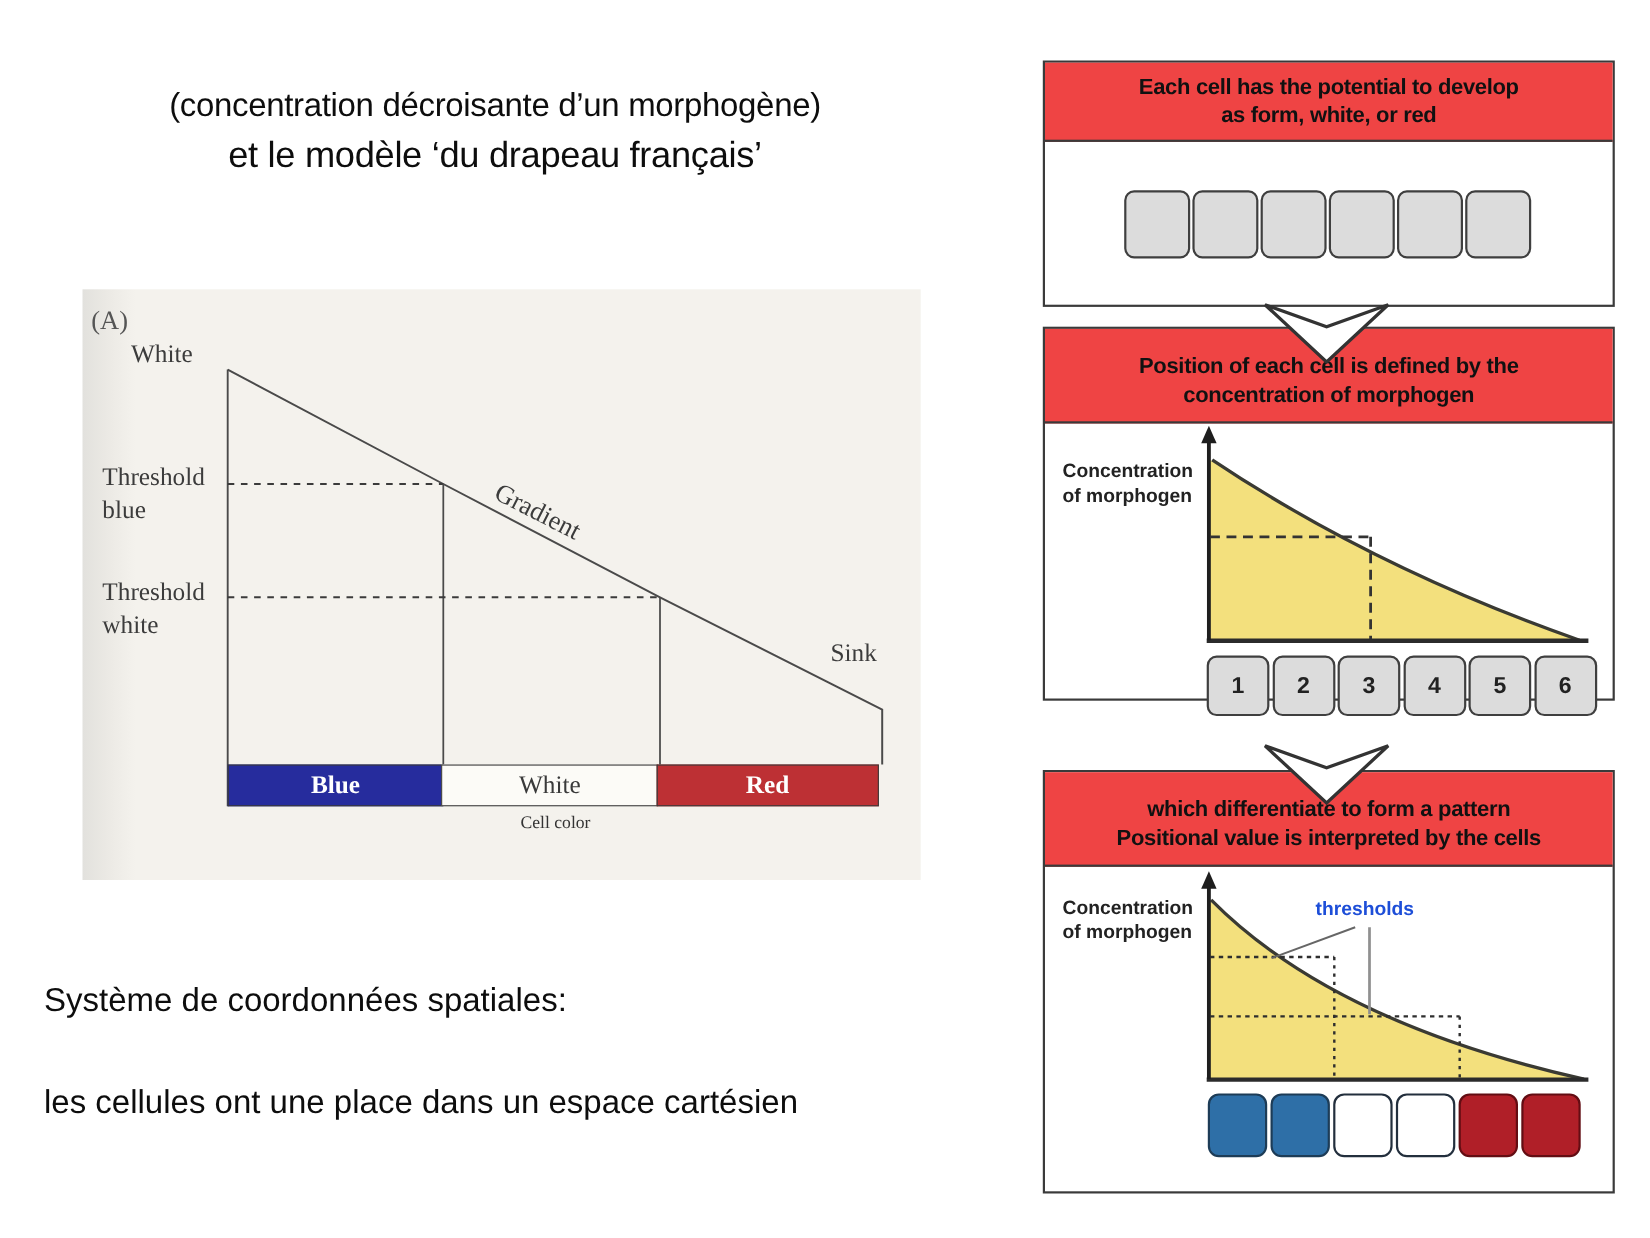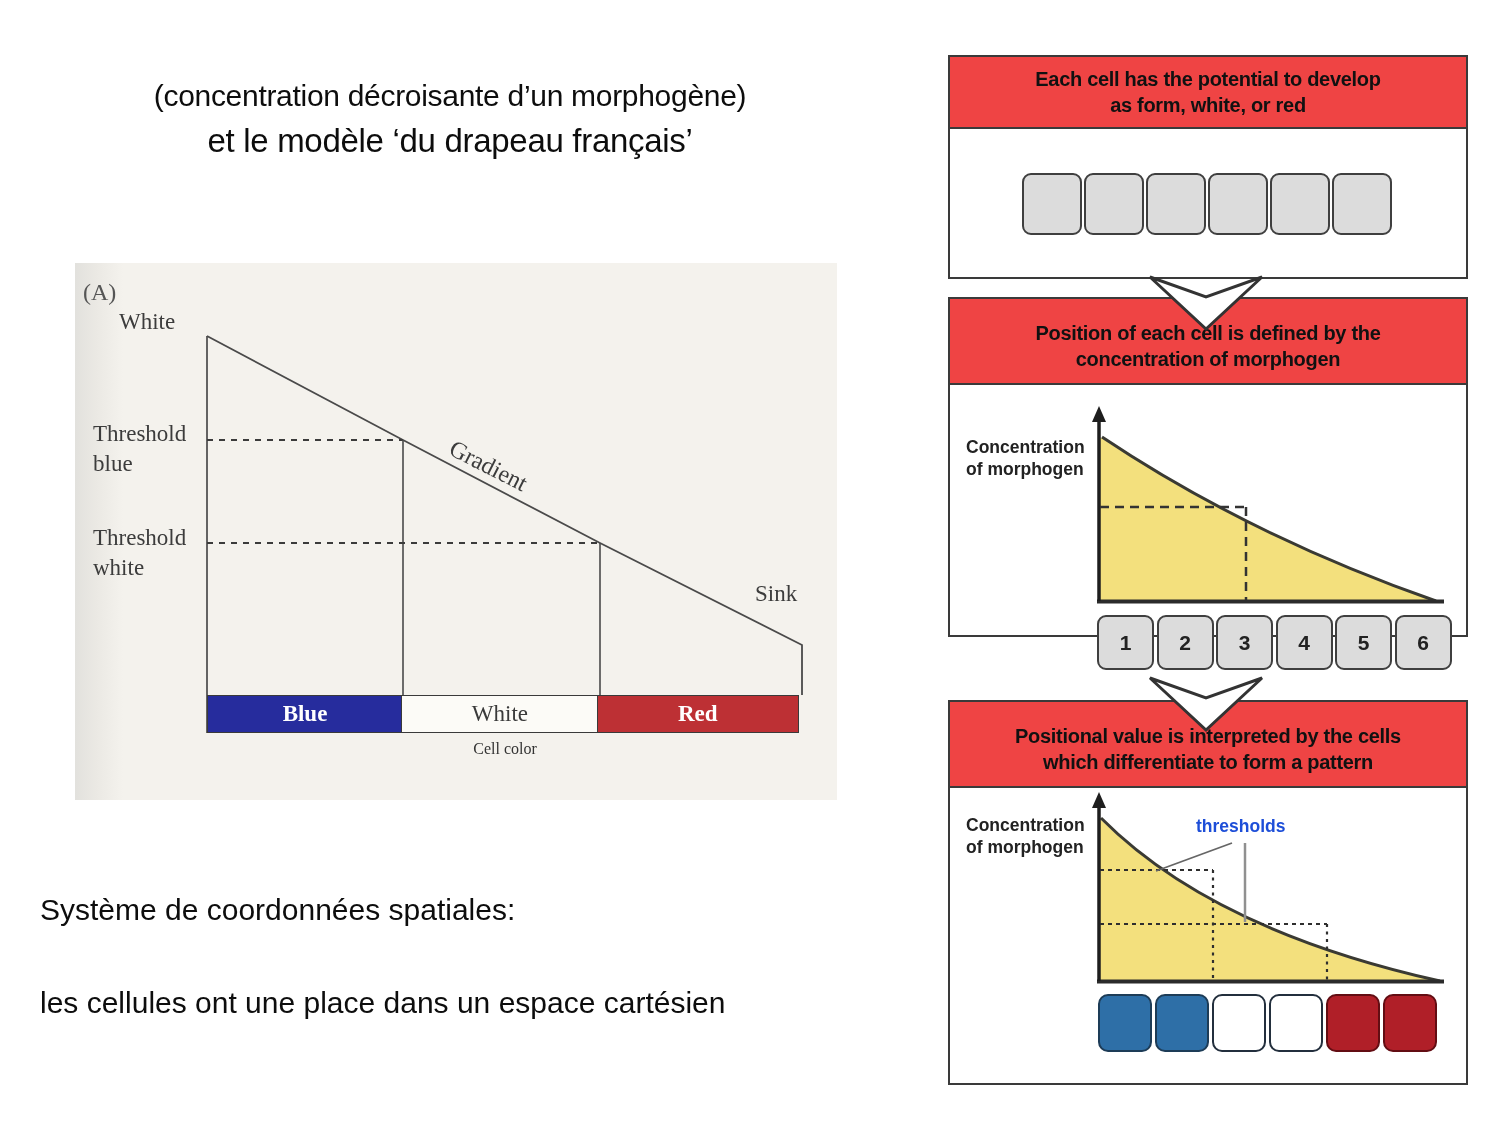--- a/index.html
+++ b/index.html
@@ -39,21 +39,21 @@
   .seg-white{background:#fcfbf7;color:#3a3a3a;}
   .seg-red{background:#bd3034;color:#fff;font-weight:bold;}
   
   .footer1{position:absolute;left:40px;top:893px;font-size:30px;}
   .footer2{position:absolute;left:40px;top:986px;font-size:30px;}
   
   .right-col{position:absolute;left:948px;top:0;width:522px;height:1125px;}
   .panel{position:absolute;left:0;width:520px;border:2.5px solid #3a3a3a;background:#fff;
     box-sizing:border-box;display:flex;flex-direction:column;}
   .p1{top:55px;height:224px;}
-  .p2{top:297px;height:340px;gap:19px;}
+  .p2{top:297px;height:340px;}
   .p3{top:700px;height:385px;}
   .panel-header{background:#ef4444;border-bottom:2.5px solid #3a3a3a;text-align:center;
     font-weight:bold;color:#111;display:flex;flex-direction:column;justify-content:center;box-sizing:border-box;}
   .panel-header .hl{font-size:20px;line-height:26px;letter-spacing:-0.3px;}
   .p1 .panel-header{height:72px;}
   .p2 .panel-header,.p3 .panel-header{height:86px;padding-top:10px;}
   .panel-body{position:relative;flex:1;}
   .graph{position:absolute;left:0;top:0;}
   .cellrow{display:flex;}
   .cell{box-sizing:border-box;border:2.5px solid #3f3f3f;border-radius:9px;background:#dcdcdc;}
@@ -172,22 +172,22 @@
         <div class="cell">3</div>
         <div class="cell">4</div>
         <div class="cell">5</div>
         <div class="cell">6</div>
       </div>
     </div>
   </div>
 
   <div class="panel p3">
     <div class="panel-header">
+      <div class="hl">which differentiate to form a pattern</div>
       <div class="hl">Positional value is interpreted by the cells</div>
-      <div class="hl">which differentiate to form a pattern</div>
     </div>
     <div class="panel-body">
       <svg class="graph" width="515" height="292" viewBox="0 0 515 292">
         <path d="M149,30 Q262,142 490,193 L149,193 Z" fill="#f3e07d"></path>
         <path d="M151,30 Q262,142 490,193" fill="none" stroke="#3a3a33" stroke-width="3"></path>
         <line x1="147" y1="193.5" x2="494" y2="193.5" stroke="#2b2b2b" stroke-width="4"></line>
         <line x1="149" y1="16" x2="149" y2="193" stroke="#1e1e1e" stroke-width="3.5"></line>
         <polygon points="149,4 142,20 156,20" fill="#1e1e1e"></polygon>
         <line x1="150" y1="82" x2="263" y2="82" stroke="#2e2e2e" stroke-width="2.2" stroke-dasharray="4,4"></line>
         <line x1="263" y1="82" x2="263" y2="193" stroke="#2e2e2e" stroke-width="2.2" stroke-dasharray="3,4.5"></line>

